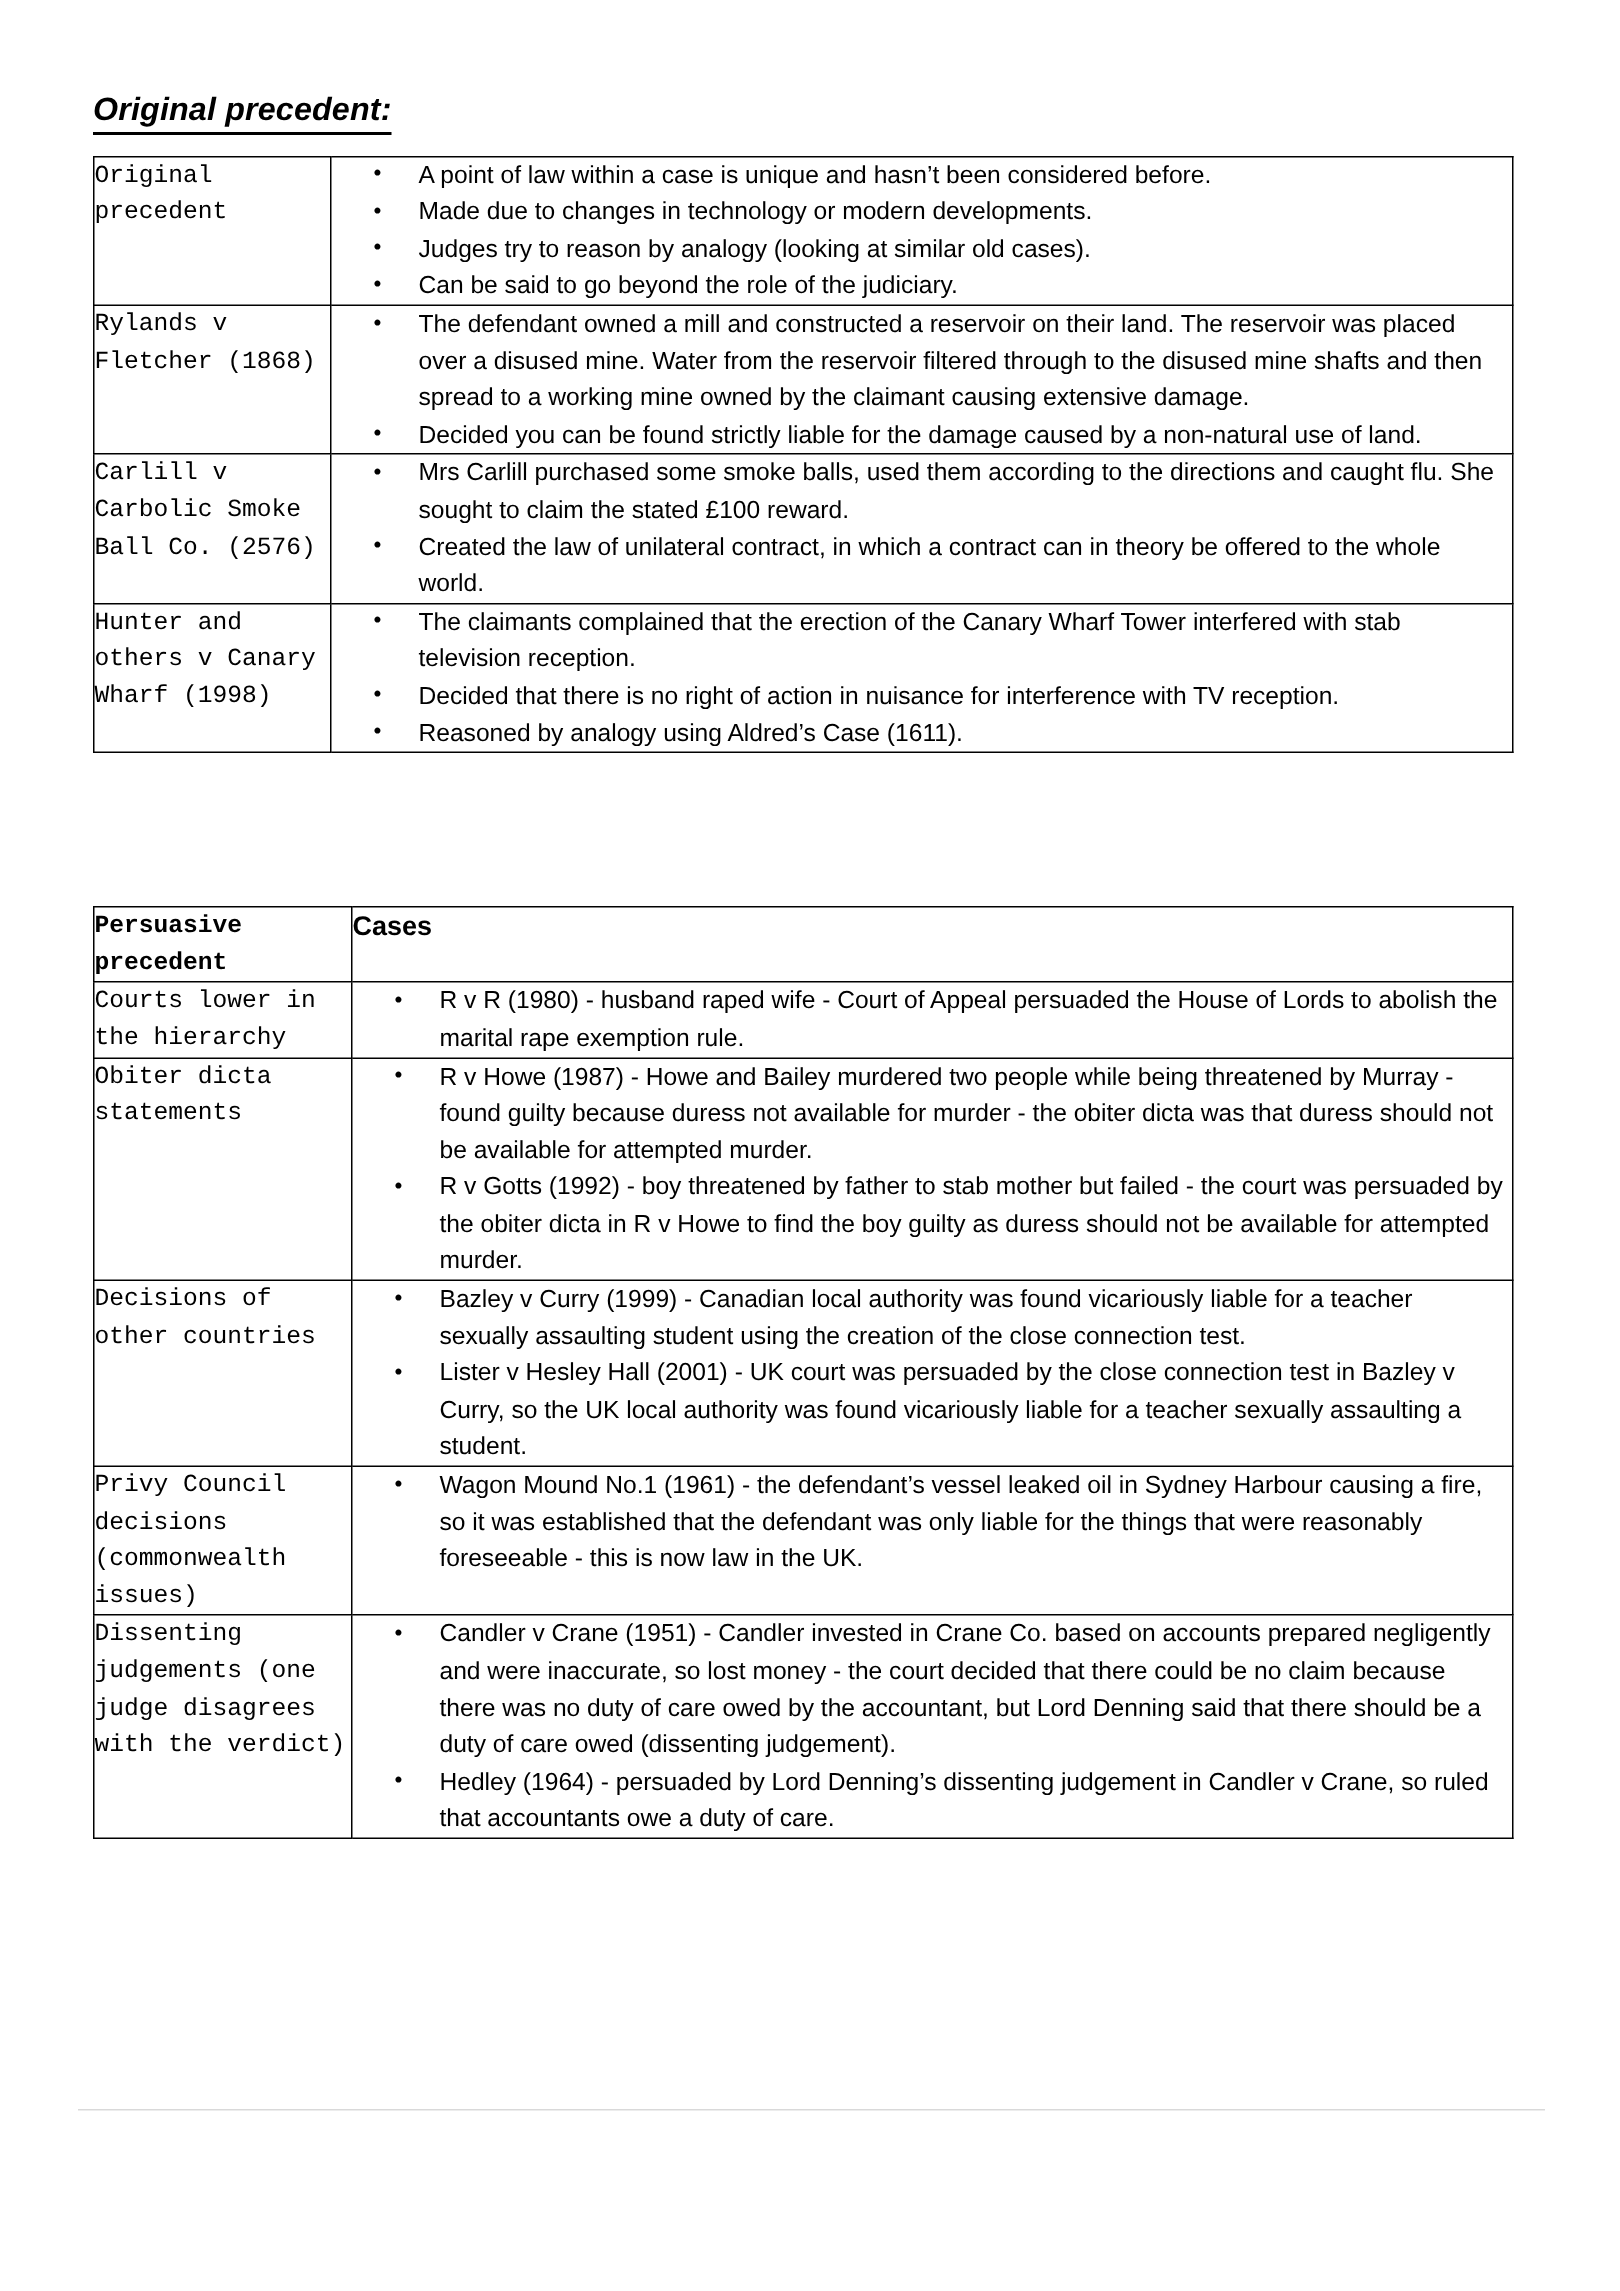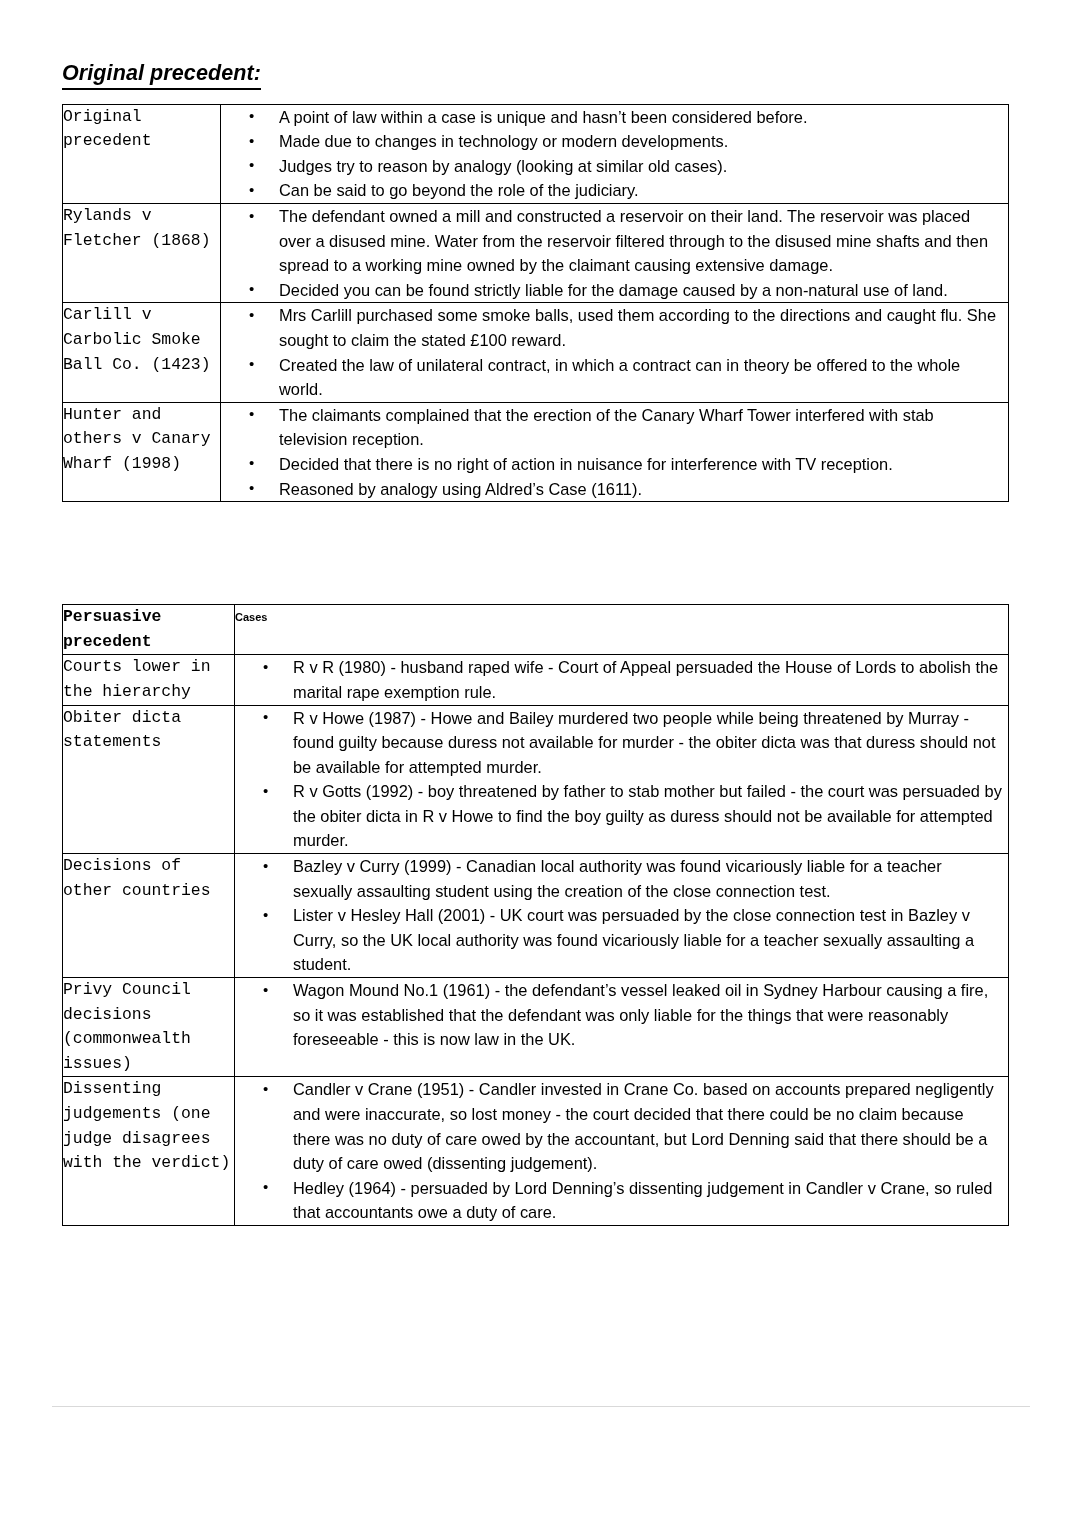--- a/index.html
+++ b/index.html
@@ -88,21 +88,21 @@
   }
   ul.bullets > li::before {
     content: "\2022";
     position: absolute;
     left: 28px;
     top: -0.5px;
     font-size: 15px;
     line-height: 24.6px;
   }
   .plain-body {
-    font-size: 11px;
+    font-size: 18px;
     line-height: 24.6px;
     padding: 7px 10px 9px 12px;
     font-weight: bold;
   }
 
   
   table.table-original col.c1 { width: 158px; }
   table.table-original col.c2 { width: 788px; }
   table.table-persuasive col.c1 { width: 172px; }
   table.table-persuasive col.c2 { width: 774px; }
@@ -168,21 +168,21 @@
           <tr>
             <td class="cell-label">Rylands v Fletcher (1868)</td>
             <td class="cell-body">
               <ul class="bullets">
                 <li>The defendant owned a mill and constructed a reservoir on their land. The reservoir was placed over a disused mine. Water from the reservoir filtered through to the disused mine shafts and then spread to a working mine owned by the claimant causing extensive damage.</li>
                 <li>Decided you can be found strictly liable for the damage caused by a non-natural use of land.</li>
               </ul>
             </td>
           </tr>
           <tr>
-            <td class="cell-label">Carlill v Carbolic Smoke Ball Co. (1423)</td>
+            <td class="cell-label">Carlill v Carbolic Smoke Ball Co. (2576)</td>
             <td class="cell-body">
               <ul class="bullets">
                 <li>Mrs Carlill purchased some smoke balls, used them according to the directions and caught flu. She sought to claim the stated £100 reward.</li>
                 <li>Created the law of unilateral contract, in which a contract can in theory be offered to the whole world.</li>
               </ul>
             </td>
           </tr>
           <tr>
             <td class="cell-label">Hunter and others v Canary Wharf (1998)</td>
             <td class="cell-body">

